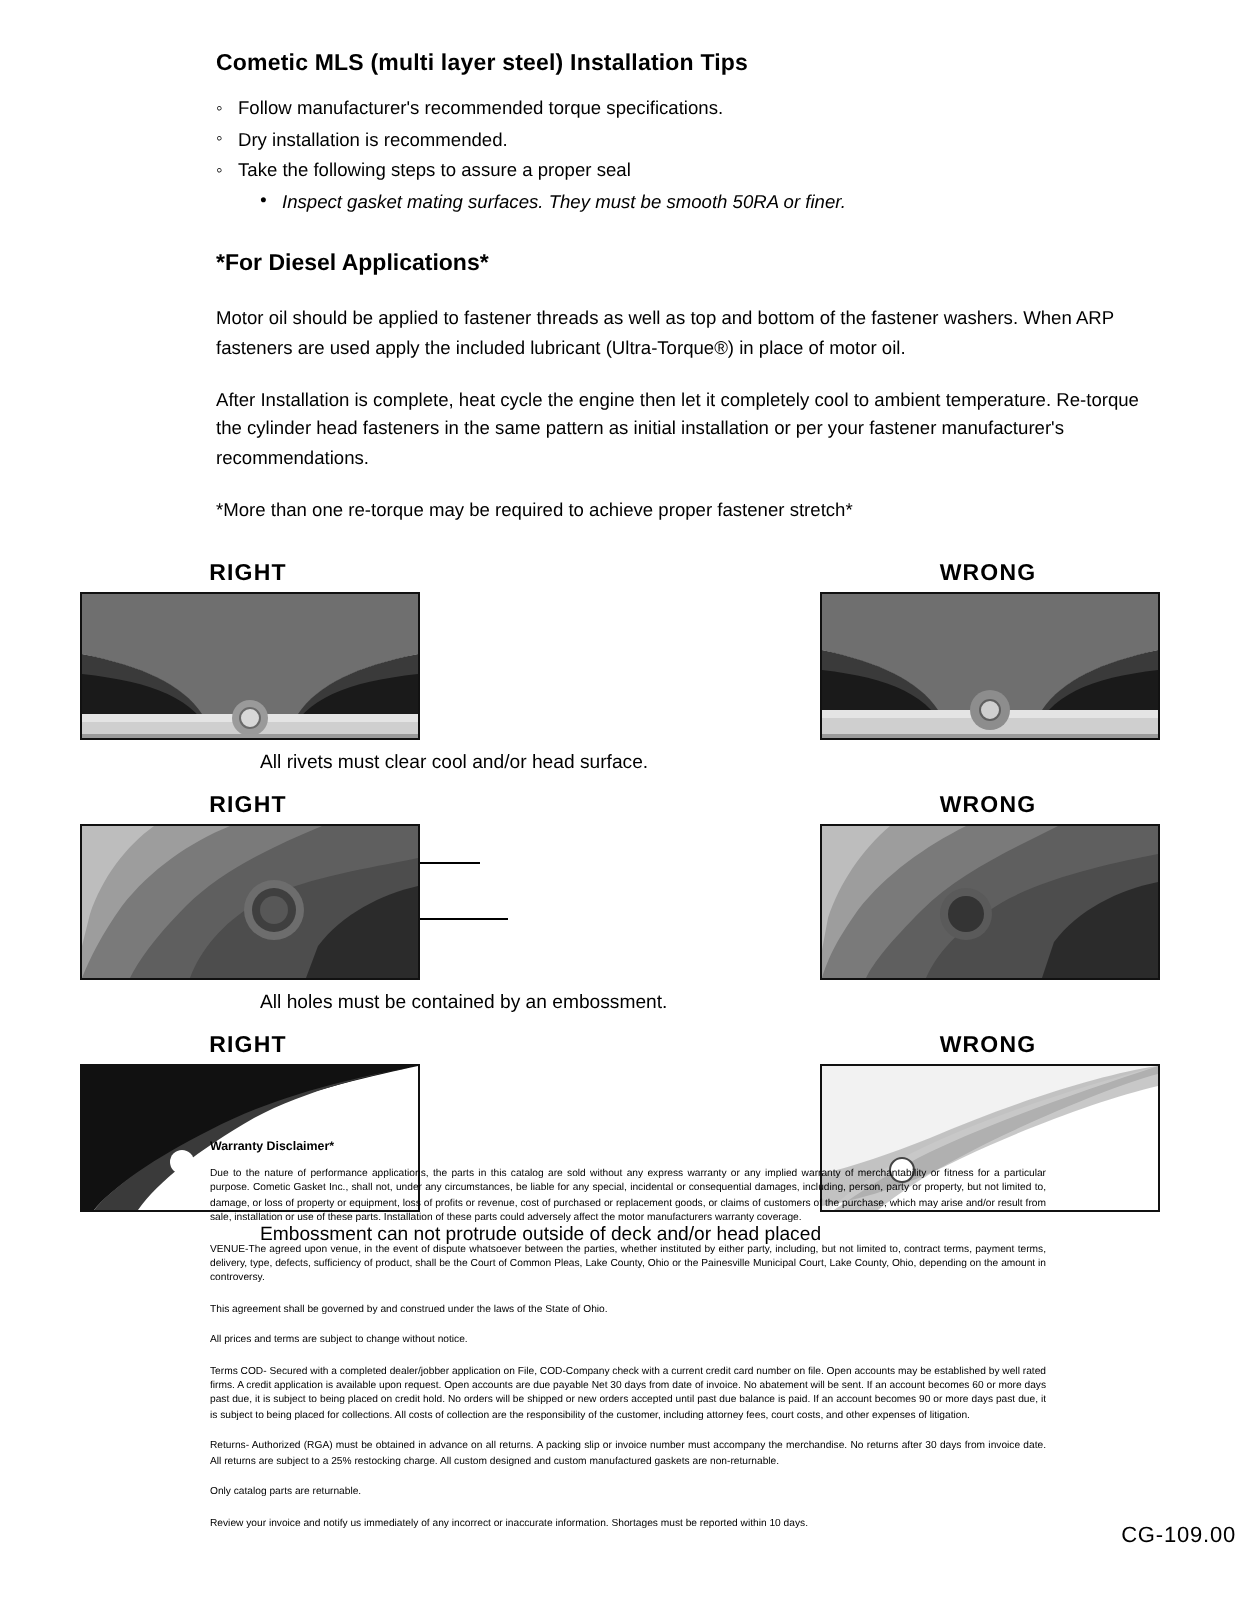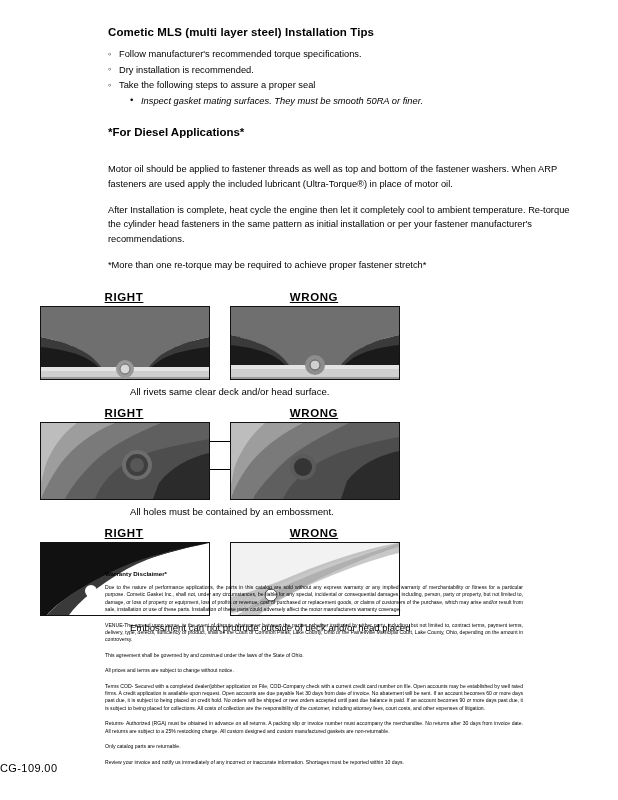--- a/index.html
+++ b/index.html
@@ -61,42 +61,40 @@
   ul.sub > li::before {
     content: "\2022";
     position: absolute;
     left: 0;
     top: -0.5px;
     font-size: 9.3px;
   }
   h2.subtitle {
     font-size: 11.5px;
     font-weight: bold;
-    margin: 17px 0 24px 68px;
+    margin: 17px 0 14px 68px;
   }
   p.body {
     font-size: 9.3px;
     line-height: 14.8px;
     margin: 0 0 11px 68px;
     max-width: 470px;
   }
   p.body.last {
     margin-bottom: 0;
   }
 
   
   .figures {
     margin: 18px 0 0 0;
     position: relative;
   }
   .fig-row {
     display: flex;
-    justify-content: flex-start;
-    gap: 22px;
-    text-decoration: underline;
+    justify-content: space-between;
   }
   .fig-col {
     width: 168px;
   }
   .fig-label {
     text-align: center;
     font-size: 11.5px;
     font-weight: bold;
     letter-spacing: 0.6px;
     margin-bottom: 3px;
@@ -152,21 +150,21 @@
     font-size: 5.1px;
     line-height: 7.4px;
     margin: 0 0 8px 0;
     text-align: justify;
   }
   .docnum {
     position: absolute;
     left: 0;
     right: 0;
     top: 762px;
-    text-align: left;
+    text-align: right;
     font-size: 11px;
     letter-spacing: 0.4px;
   }
   svg { display: block; }
 </style>
 </head>
 <body>
 
 <div class="page">
 
@@ -222,21 +220,21 @@
             <rect x="0" y="58" width="168" height="14" fill="#cfcfcf"></rect>
             <path d="M0 58 H168 V62 H0 Z" fill="#e4e4e4"></path>
             <circle cx="84" cy="58" r="10" fill="#8d8d8d"></circle>
             <circle cx="84" cy="58" r="5" fill="#cfcfcf" stroke="#5f5f5f" stroke-width="1"></circle>
             <rect x="0" y="70" width="168" height="2" fill="#9a9a9a"></rect>
           </svg>
         </div>
       </div>
     </div>
     <div class="cap-wrap">
-      <div class="caption">All rivets same clear deck and/or head surface.</div>
+      <div class="caption">All rivets must clear cool and/or head surface.</div>
     </div>
 
     <div style="position:relative; margin-top:10px;">
       <div class="annot" style="left:-18px; top:22px; width:150px;">
         <div>coolant hole on</div>
         <div>deck / head surface</div>
       </div>
       <div class="annot-line" style="left:134px; top:34px; width:66px;"></div>
       <div class="annot" style="left:12px; top:56px; width:120px;">
         <div>gasket embossment</div>

